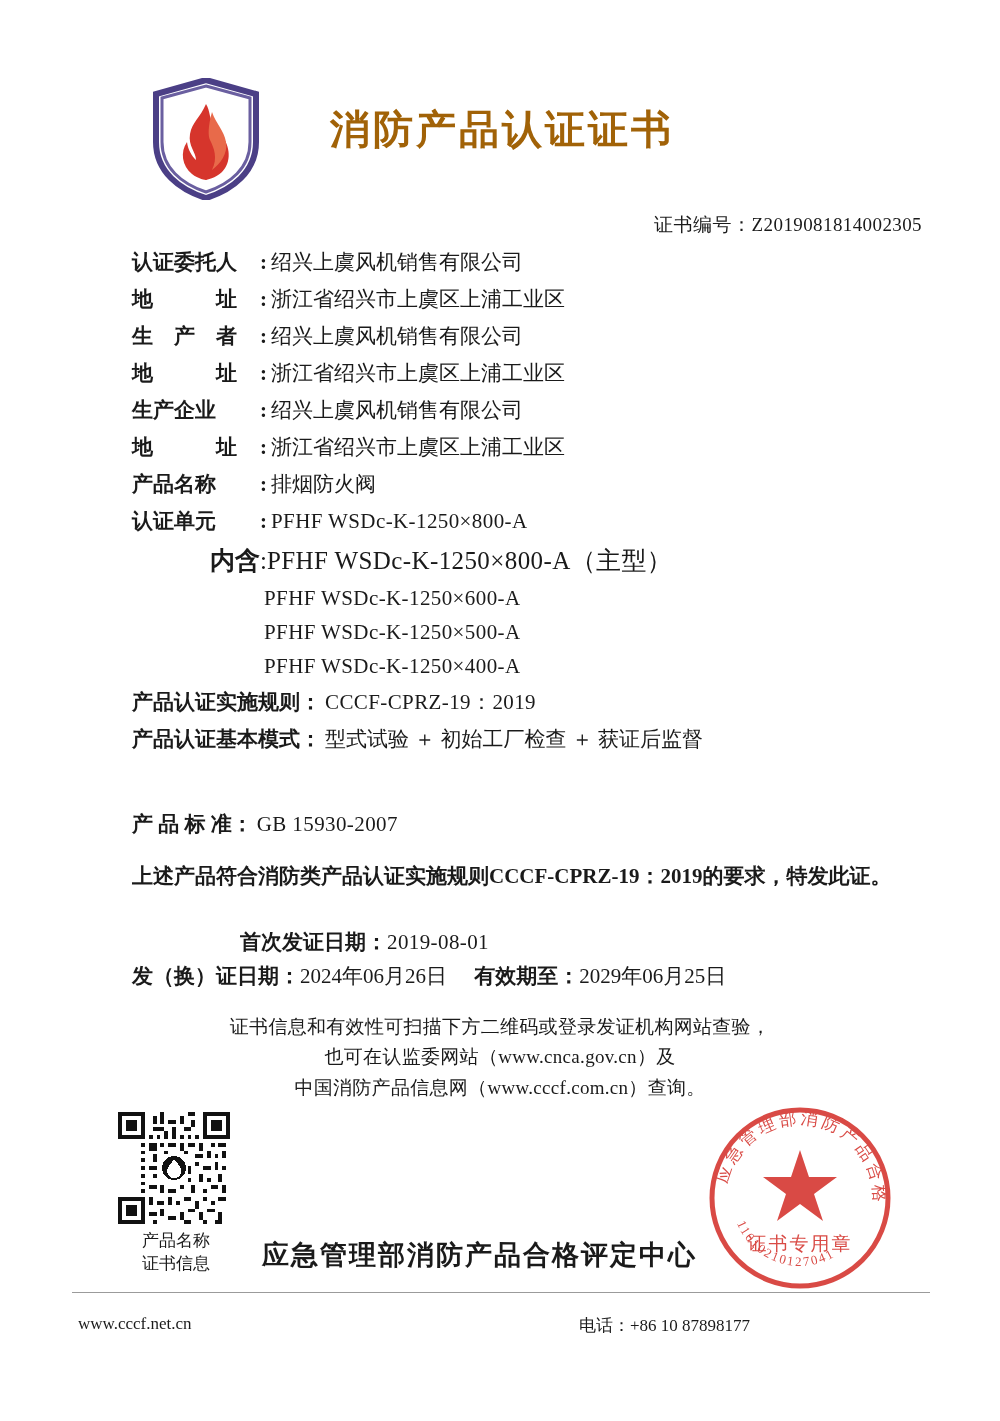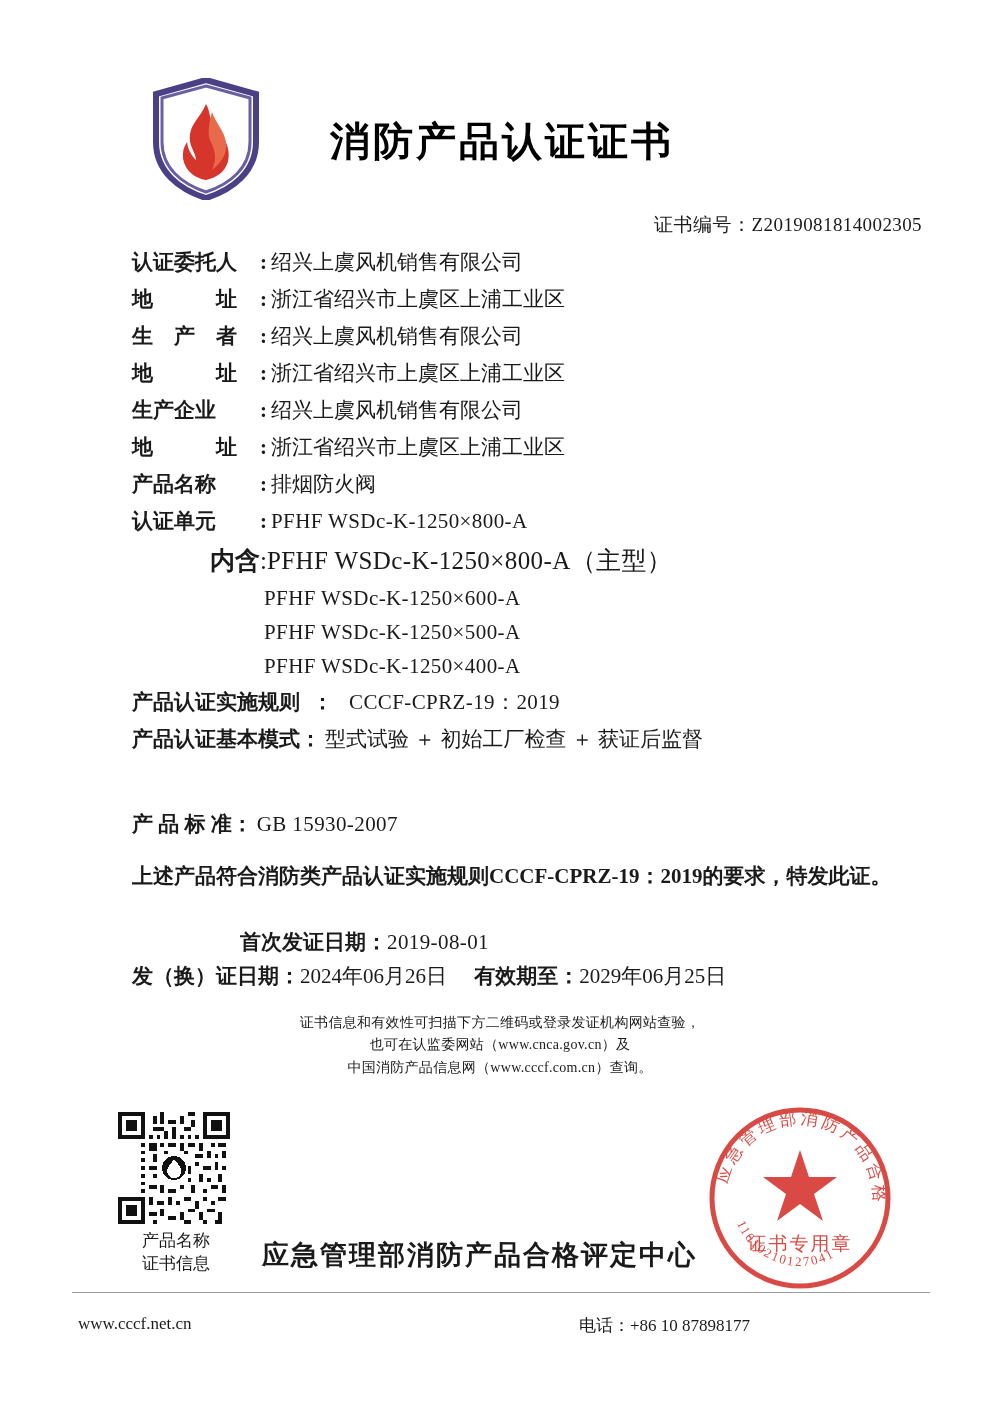--- a/index.html
+++ b/index.html
@@ -33,26 +33,26 @@
   .logo {
     position: absolute;
     left: 152px;
     top: 0px;
     width: 108px;
     height: 122px;
   }
   .title {
     position: absolute;
     left: 330px;
-    top: 36px;
+    top: 24px;
     font-size: 40px;
     letter-spacing: 3px;
     font-weight: bold;
     font-family: "DejaVu Sans", "Liberation Sans", sans-serif;
-    color: #000000;
+    color: #a16207;
   }
 
   
   .cert-no {
     position: absolute;
     right: 78px;
     top: 212px;
     font-size: 19px;
     letter-spacing: 0.5px;
   }
@@ -146,21 +146,21 @@
     font-weight: normal;
   }
   .issue-row .gap { display:inline-block; width: 22px; }
 
   .note {
     position: absolute;
     left: 0;
     top: 1012px;
     width: 1000px;
     text-align: center;
-    font-size: 14px;
+    font-size: 19px;
     line-height: 1.6;
   }
   .note div { letter-spacing: 0.3px; }
 
   
   .qr-wrap {
     position: absolute;
     left: 118px;
     top: 1112px;
     width: 116px;
@@ -315,21 +315,21 @@
         <span class="colon">:</span>
       <span class="value mono-val">PFHF  WSDc-K-1250×800-A（主型）</span>
     </div>
 
     <div class="sub-list">
       <div class="sub-item">PFHF  WSDc-K-1250×600-A</div>
       <div class="sub-item">PFHF  WSDc-K-1250×500-A</div>
       <div class="sub-item">PFHF  WSDc-K-1250×400-A</div>
     </div>
 
-    <div class="row" style="margin-top:4px;gap:12px;">
+    <div class="row" style="margin-top:4px;">
       <span class="label" style="width:auto;">产品认证实施规则</span>
         <span class="colon">：</span>
       <span class="value mono-val">CCCF-CPRZ-19：2019</span>
     </div>
 
     <div class="row">
       <span class="label" style="width:auto;">产品认证基本模式</span>
         <span class="colon">：</span>
       <span class="value">型式试验 ＋ 初始工厂检查 ＋ 获证后监督</span>
     </div>

